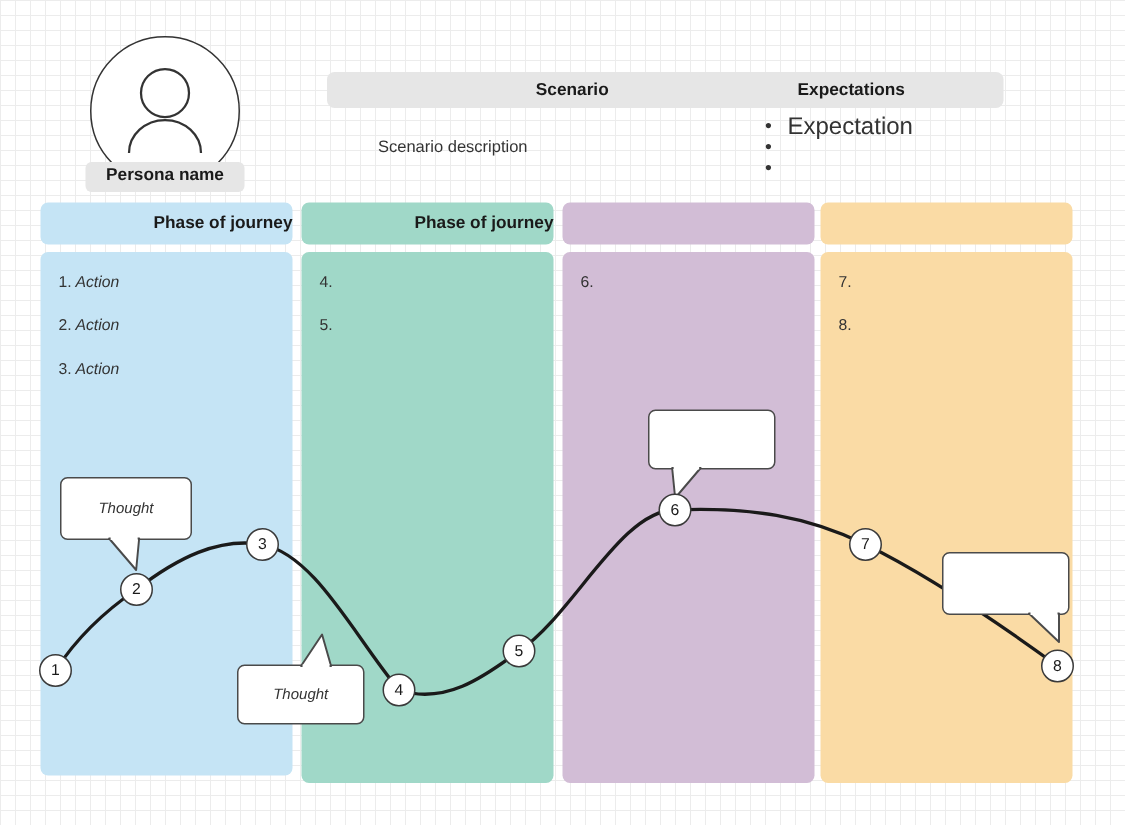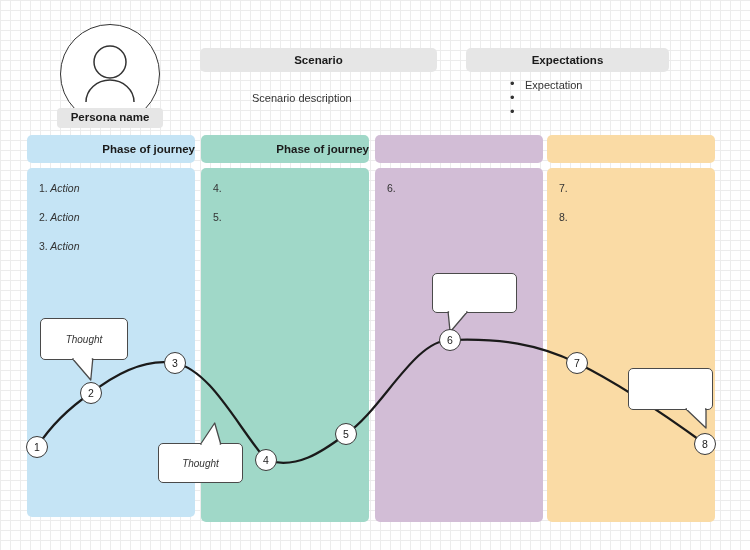--- a/index.html
+++ b/index.html
@@ -66,39 +66,39 @@
     position: absolute;
     background: #e6e6e6;
     border-radius: 5px;
     font-size: 11.5px;
     font-weight: bold;
     color: #1a1a1a;
     text-align: center;
     line-height: 24px;
     height: 24px;
   }
-  #scenario-head { left: 200px; top: 48px; width: 237px; }
+  #scenario-head { left: 218px; top: 48px; width: 237px; padding-left: 45px; }
   #expect-head   { left: 466px; top: 48px; width: 203px; }
 
   #scenario-desc {
     position: absolute;
     left: 220px;
     top: 92px;
     font-size: 11px;
     color: #333333;
     padding-left: 32px;
   }
   #expect-list {
     position: absolute;
     left: 508px;
     top: 78px;
     margin: 0;
     padding: 0;
     list-style: none;
-    font-size: 11px;
+    font-size: 16px;
     color: #333333;
   }
   #expect-list li {
     position: relative;
     padding-left: 17px;
     height: 14px;
     line-height: 14px;
   }
   #expect-list li:before {
     content: "•";

